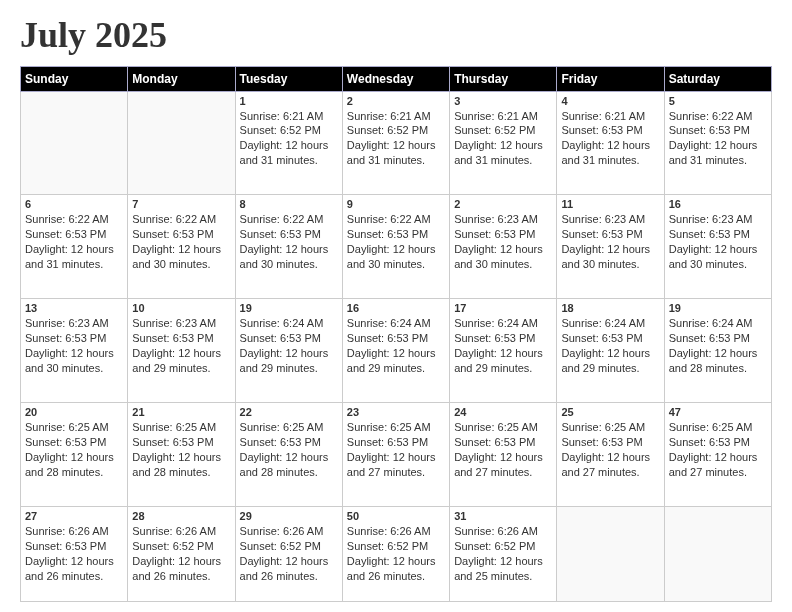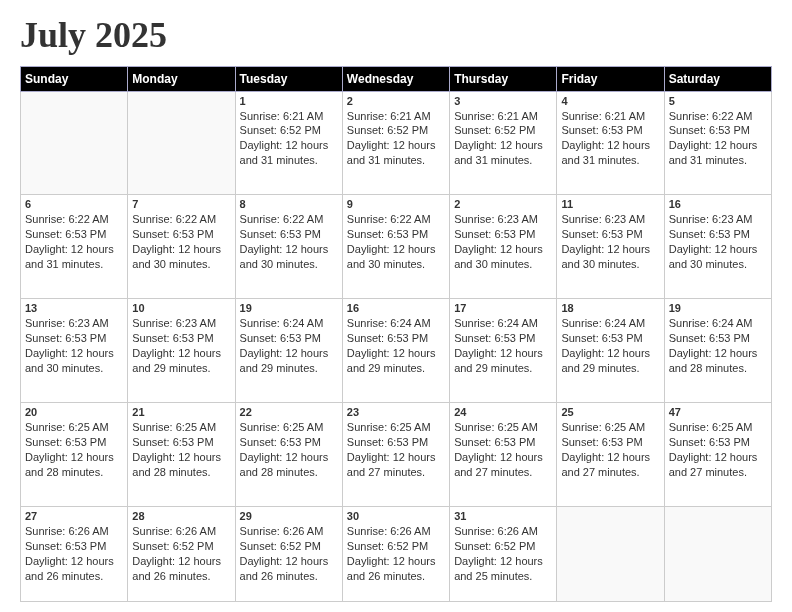--- a/index.html
+++ b/index.html
@@ -247,21 +247,21 @@
           </td>
           <td>
             <div class="day-number">28</div>
             <div class="day-info">Sunrise: 6:26 AM<br>Sunset: 6:52 PM<br>Daylight: 12 hours and 26 minutes.</div>
           </td>
           <td>
             <div class="day-number">29</div>
             <div class="day-info">Sunrise: 6:26 AM<br>Sunset: 6:52 PM<br>Daylight: 12 hours and 26 minutes.</div>
           </td>
           <td>
-            <div class="day-number">30</div>
+            <div class="day-number">50</div>
             <div class="day-info">Sunrise: 6:26 AM<br>Sunset: 6:52 PM<br>Daylight: 12 hours and 26 minutes.</div>
           </td>
           <td>
             <div class="day-number">31</div>
             <div class="day-info">Sunrise: 6:26 AM<br>Sunset: 6:52 PM<br>Daylight: 12 hours and 25 minutes.</div>
           </td>
           <td class="empty-cell"></td>
           <td class="empty-cell"></td>
         </tr>
       </tbody>

